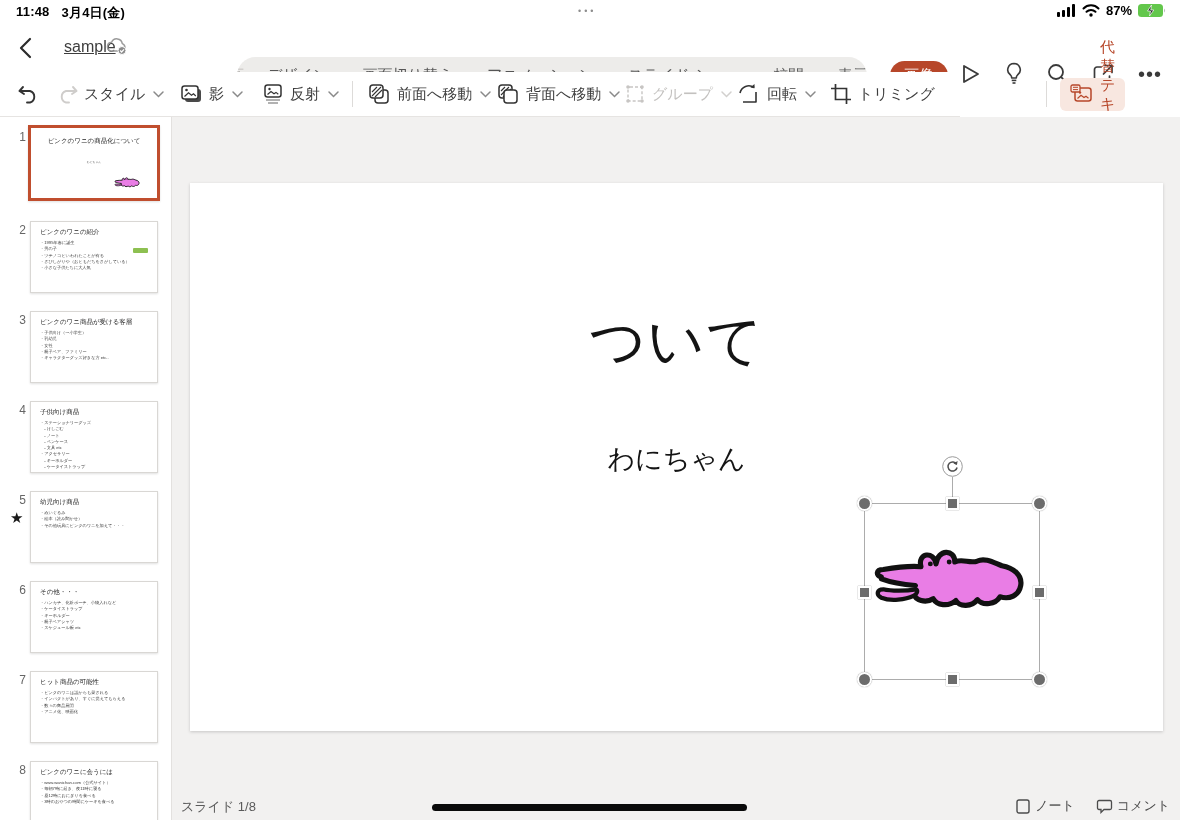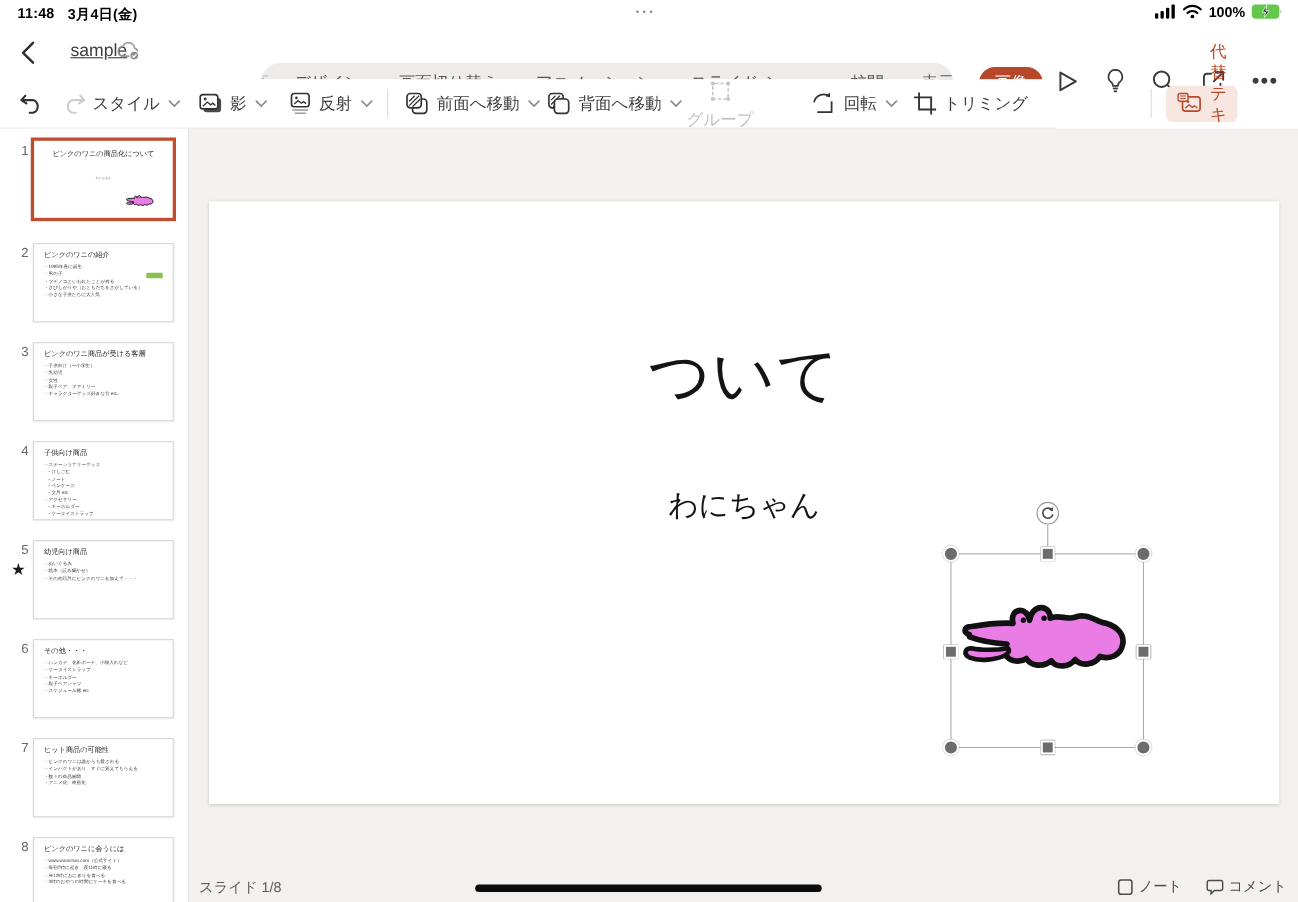--- a/index.html
+++ b/index.html
@@ -21,21 +21,21 @@
   .tabstrip .clipped { position:absolute; left:-8px; top:9px; font-size:15px; color:#b9b7b4; }
   .tabs { position:absolute; left:30px; top:0; height:37px; display:flex; align-items:center; gap:34px; font-size:15px; color:#565656; white-space:nowrap; }
   .tab { cursor:default; }
   .tab-pill { position:absolute; left:890px; top:37px; height:29px; padding:0 14px; background:#B7472A; color:#fff; font-size:15px; border-radius:15px; display:flex; align-items:center; }
   .tb-icons { position:absolute; right:18px; top:38px; display:flex; gap:24px; align-items:center; }
   .tb-icons svg { display:block; }
 
   
   .ribbon { position:absolute; left:0; top:72px; width:960px; height:45px; background:#fff; border-bottom:1px solid #E6E4E2; }
   .rgroup { position:absolute; top:0; height:44px; display:flex; align-items:center; gap:6px; font-size:15px; color:#3d3d3d; white-space:nowrap; }
-  .rgroup.disabled { color:#c3c1bf;flex-direction:column; }
+  .rgroup.disabled { color:#c3c1bf; }
   .chev { margin-left:2px; }
   .vdiv { position:absolute; top:9px; width:1px; height:26px; background:#DDDBD9; }
   .alt-btn { position:absolute; left:1060px; top:6px; height:33px; padding:0 10px; background:#F8E7E0; border-radius:6px; display:flex; align-items:center; gap:7px; font-size:15px; color:#B7472A; }
 
   
   .thumbpanel { position:absolute; left:0; top:117px; width:172px; height:703px; background:#fff; border-right:1px solid #E3E1DF; overflow:hidden; }
   .thumb-num { position:absolute; left:12px; width:14px; text-align:right; font-size:12px; color:#666; }
   .thumb { position:absolute; left:30px; width:128px; height:72px; background:#fff; border:1px solid #D9D7D4; box-shadow:0 1px 2px rgba(0,0,0,.12); overflow:hidden; }
   .thumb.sel { left:28px; width:132px; height:76px; border:3px solid #C04E2E; }
   .t-title { position:absolute; left:9px; top:6px; font-size:6.5px; color:#222; letter-spacing:0; }
@@ -93,21 +93,21 @@
       <rect x="0" y="8" width="3" height="5" rx="1" fill="#000"></rect>
         <rect x="5" y="6" width="3" height="7" rx="1" fill="#000"></rect>
       <rect x="10" y="3" width="3" height="10" rx="1" fill="#000"></rect>
         <rect x="15" y="0" width="3" height="13" rx="1" fill="#000"></rect>
     </svg>
     <svg width="18" height="13" viewBox="0 0 18 13">
       <path d="M1.5 4.5 A10.5 10.5 0 0 1 16.5 4.5" fill="none" stroke="#000" stroke-width="2" stroke-linecap="round"></path>
       <path d="M4.5 7.8 A6.5 6.5 0 0 1 13.5 7.8" fill="none" stroke="#000" stroke-width="2" stroke-linecap="round"></path>
       <circle cx="9" cy="11" r="1.7" fill="#000"></circle>
     </svg>
-    <span>100%</span>
+    <span>87%</span>
     <svg width="28" height="13" viewBox="0 0 28 13">
       <rect x="0" y="0" width="25" height="13" rx="3.5" fill="#63C74C"></rect>
       <path d="M26 4.5 A2.5 2.5 0 0 1 26 8.5 Z" fill="#b9b9b9"></path>
       <path d="M13.5 1 L9.5 7 L12.5 7 L11.5 12 L15.8 6 L12.8 6 Z" fill="#2b2b2b" stroke="#fff" stroke-width="0.7"></path>
     </svg>
   </div>
 </div>
 
 <div class="titlebar">
   <div class="back-btn">

